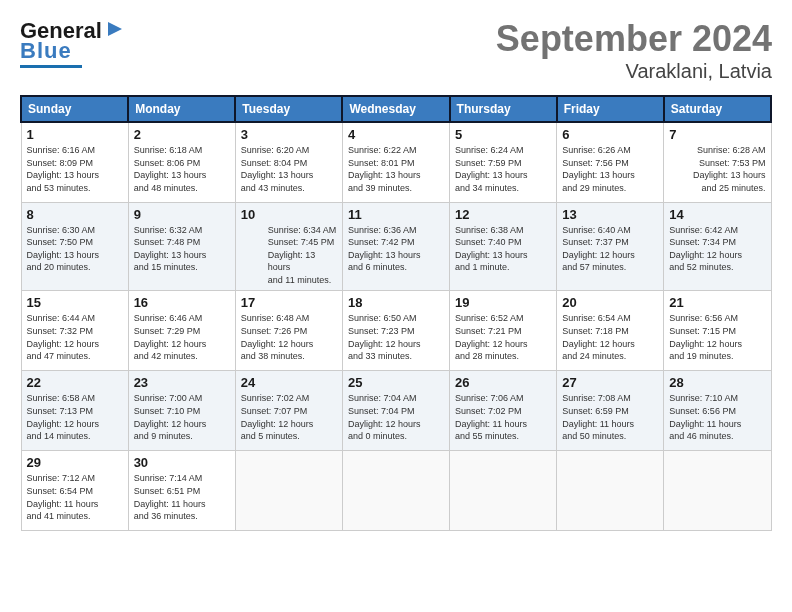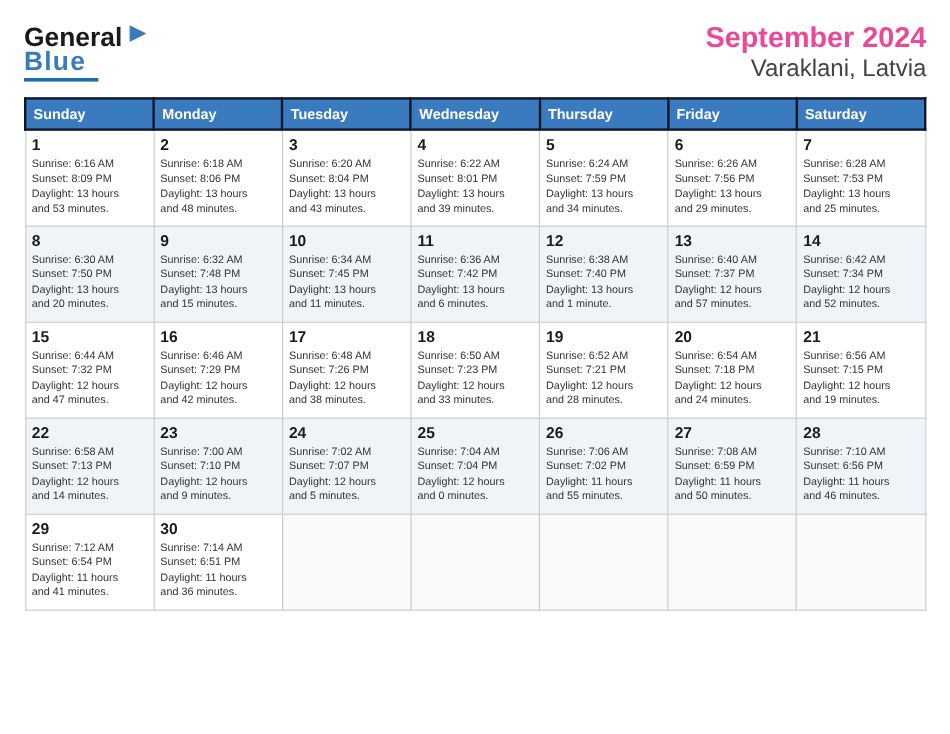--- a/index.html
+++ b/index.html
@@ -31,23 +31,23 @@
     .logo-underline {
       height: 3px;
       background: #1a6faf;
       width: 62px;
       margin-top: 1px;
     }
     .title-block {
       text-align: right;
     }
     .title-block h1 {
-      font-size: 24px;
+      font-size: 36px;
       font-weight: bold;
-      color: #ec4899;
+      color: #737373;
     }
     .title-block h2 {
       font-size: 20px;
       font-weight: normal;
       color: #444;
     }
     table {
       width: 100%;
       border-collapse: collapse;
       table-layout: fixed;
@@ -165,21 +165,21 @@
           </td>
           <td>
             <span class="day-num">6</span>
             <div class="day-info" style="white-space: pre-line;">Sunrise: 6:26 AM
 Sunset: 7:56 PM
 Daylight: 13 hours
 and 29 minutes.</div>
           </td>
           <td>
             <span class="day-num">7</span>
-            <div class="day-info" style="white-space: pre-line;">Sunrise: 6:28 AM
+            <div class="day-info" style="white-space: pre-line; text-align: right;">Sunrise: 6:28 AM
 Sunset: 7:53 PM
 Daylight: 13 hours
 and 25 minutes.</div>
           </td>
         </tr>
         <tr>
           <td>
             <span class="day-num">8</span>
             <div class="day-info" style="white-space: pre-line;">Sunrise: 6:30 AM
 Sunset: 7:50 PM
@@ -188,21 +188,21 @@
           </td>
           <td>
             <span class="day-num">9</span>
             <div class="day-info" style="white-space: pre-line;">Sunrise: 6:32 AM
 Sunset: 7:48 PM
 Daylight: 13 hours
 and 15 minutes.</div>
           </td>
           <td>
             <span class="day-num">10</span>
-            <div class="day-info" style="white-space: pre-line;">Sunrise: 6:34 AM
+            <div class="day-info" style="white-space: pre-line; margin-left: 27px;">Sunrise: 6:34 AM
 Sunset: 7:45 PM
 Daylight: 13 hours
 and 11 minutes.</div>
           </td>
           <td>
             <span class="day-num">11</span>
             <div class="day-info" style="white-space: pre-line;">Sunrise: 6:36 AM
 Sunset: 7:42 PM
 Daylight: 13 hours
 and 6 minutes.</div>

